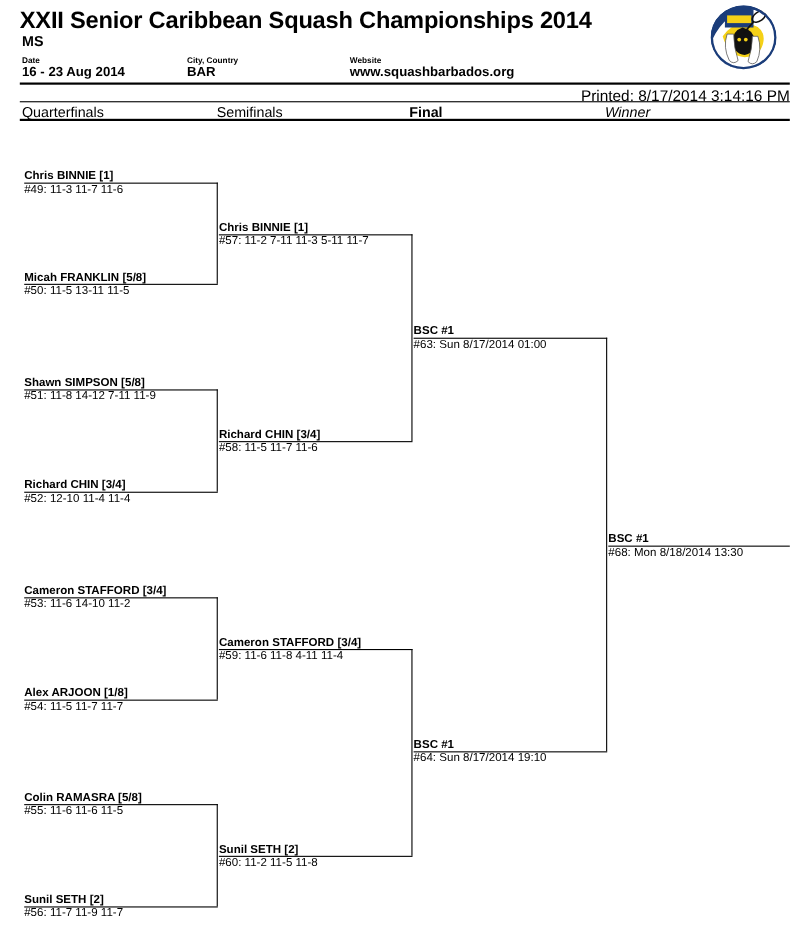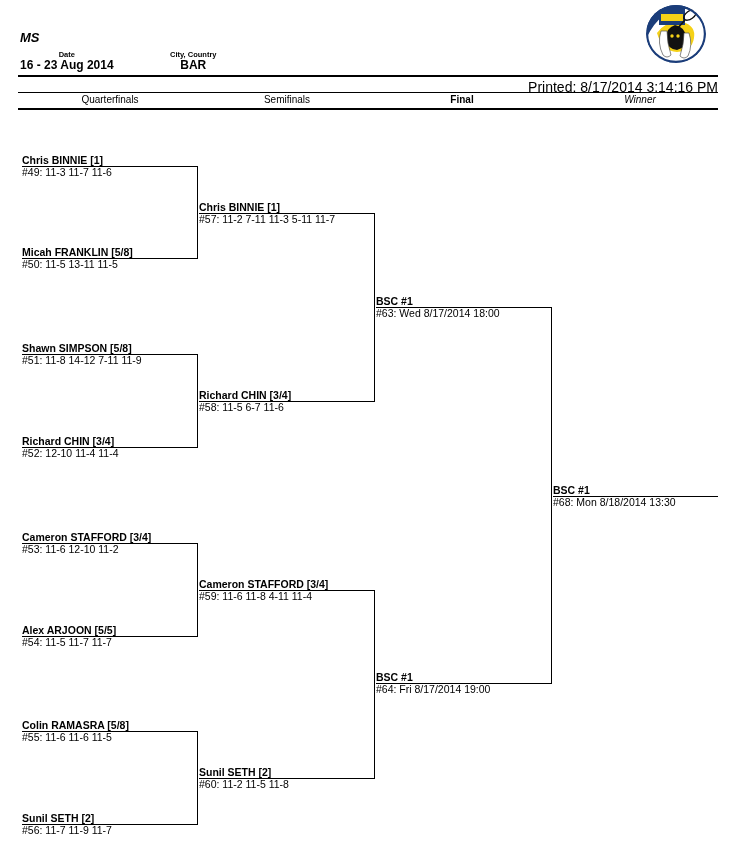--- a/index.html
+++ b/index.html
@@ -28,24 +28,23 @@
     font-weight: bold;
     letter-spacing: -0.2px;
     white-space: nowrap;
   }
   #event-subtitle {
     position: absolute;
     left: 20px;
     top: 30px;
     font-size: 13px;
     font-weight: bold;
-    font-style: italic;
-  }
-
-  .meta-block { position: absolute; top: 50px; text-align: center; }
+  }
+
+  .meta-block { position: absolute; top: 50px; }
   .meta-label {
     font-size: 7.5px;
     font-weight: bold;
     line-height: 9px;
     white-space: nowrap;
   }
   .meta-value {
     font-size: 12px;
     font-weight: bold;
     line-height: 13px;
@@ -79,22 +78,22 @@
     position: absolute;
     right: 18px;
     top: 79px;
     font-size: 14px;
     white-space: nowrap;
   }
 
   .round-header {
     position: absolute;
     top: 94px;
-    font-size: 10px;
-    text-align: center;
+    font-size: 13px;
+    text-align: left;
     white-space: nowrap;
   }
 
   
   #bracket {
     position: absolute;
     left: 0;
     top: 0;
     width: 736px;
     height: 860px;
@@ -130,33 +129,38 @@
     position: absolute;
     width: 1.4px;
     background: #000;
   }
 </style>
 </head>
 <body>
 
 <div id="header">
 
+  <div id="tournament-title">XXII Senior Caribbean Squash Championships 2014</div>
 
   <div id="event-subtitle">MS</div>
 
   <div class="meta-block" style="left:20px;">
     <div class="meta-label">Date</div>
     <div class="meta-value">16 - 23 Aug 2014</div>
   </div>
 
   <div class="meta-block" style="left:170px;">
     <div class="meta-label">City, Country</div>
     <div class="meta-value">BAR</div>
   </div>
 
+  <div class="meta-block" style="left:318px;">
+    <div class="meta-label">Website</div>
+    <div class="meta-value">www.squashbarbados.org</div>
+  </div>
 
   <svg id="logo" viewBox="0 0 62 62">
     <defs>
       <clipPath id="crestClip">
           <ellipse cx="31" cy="31" rx="30" ry="29"></ellipse>
         </clipPath>
     </defs>
     <g clip-path="url(#crestClip)">
       <rect x="0" y="0" width="62" height="62" fill="#ffffff"></rect>
       <path d="M2 34 Q16 4 44 6 Q62 8 62 26 L62 0 L0 0 Z" fill="#1b3d7a"></path>
@@ -198,57 +202,57 @@
     <div class="slot" style="left: 22px; top: 342px;">
       <div class="slot-name">Shawn SIMPSON [5/8]</div>
       <div class="slot-score">#51: 11-8 14-12 7-11 11-9</div>
     </div>
     <div class="slot" style="left: 22px; top: 435px;">
       <div class="slot-name">Richard CHIN [3/4]</div>
       <div class="slot-score">#52: 12-10 11-4 11-4</div>
     </div>
     <div class="slot" style="left: 22px; top: 531px;">
       <div class="slot-name">Cameron STAFFORD [3/4]</div>
-      <div class="slot-score">#53: 11-6 12-10 11-2</div>
+      <div class="slot-score">#53: 11-6 14-10 11-2</div>
     </div>
     <div class="slot" style="left: 22px; top: 624px;">
-      <div class="slot-name">Alex ARJOON [5/5]</div>
+      <div class="slot-name">Alex ARJOON [1/8]</div>
       <div class="slot-score">#54: 11-5 11-7 11-7</div>
     </div>
     <div class="slot" style="left: 22px; top: 719px;">
       <div class="slot-name">Colin RAMASRA [5/8]</div>
       <div class="slot-score">#55: 11-6 11-6 11-5</div>
     </div>
     <div class="slot" style="left: 22px; top: 812px;">
       <div class="slot-name">Sunil SETH [2]</div>
       <div class="slot-score">#56: 11-7 11-9 11-7</div>
     </div>
     <div class="slot" style="left: 199px; top: 201px;">
       <div class="slot-name">Chris BINNIE [1]</div>
       <div class="slot-score">#57: 11-2 7-11 11-3 5-11 11-7</div>
     </div>
     <div class="slot" style="left: 199px; top: 389px;">
       <div class="slot-name">Richard CHIN [3/4]</div>
-      <div class="slot-score">#58: 11-5 6-7 11-6</div>
+      <div class="slot-score">#58: 11-5 11-7 11-6</div>
     </div>
     <div class="slot" style="left: 199px; top: 578px;">
       <div class="slot-name">Cameron STAFFORD [3/4]</div>
       <div class="slot-score">#59: 11-6 11-8 4-11 11-4</div>
     </div>
     <div class="slot" style="left: 199px; top: 766px;">
       <div class="slot-name">Sunil SETH [2]</div>
       <div class="slot-score">#60: 11-2 11-5 11-8</div>
     </div>
     <div class="slot" style="left: 376px; top: 295px;">
       <div class="slot-name">BSC #1</div>
-      <div class="slot-score">#63: Wed 8/17/2014 18:00</div>
+      <div class="slot-score">#63: Sun 8/17/2014 01:00</div>
     </div>
     <div class="slot" style="left: 376px; top: 671px;">
       <div class="slot-name">BSC #1</div>
-      <div class="slot-score">#64: Fri 8/17/2014 19:00</div>
+      <div class="slot-score">#64: Sun 8/17/2014 19:10</div>
     </div>
     <div class="slot" style="left: 553px; top: 484px;">
       <div class="slot-name">BSC #1</div>
       <div class="slot-score">#68: Mon 8/18/2014 13:30</div>
     </div>
     <div class="hline" style="left: 22px; top: 166px; width: 176px;"></div>
     <div class="hline" style="left: 22px; top: 258px; width: 176px;"></div>
     <div class="vline" style="left: 197px; top: 166px; height: 92px;"></div>
     <div class="hline" style="left: 22px; top: 354px; width: 176px;"></div>
     <div class="hline" style="left: 22px; top: 447px; width: 176px;"></div>

